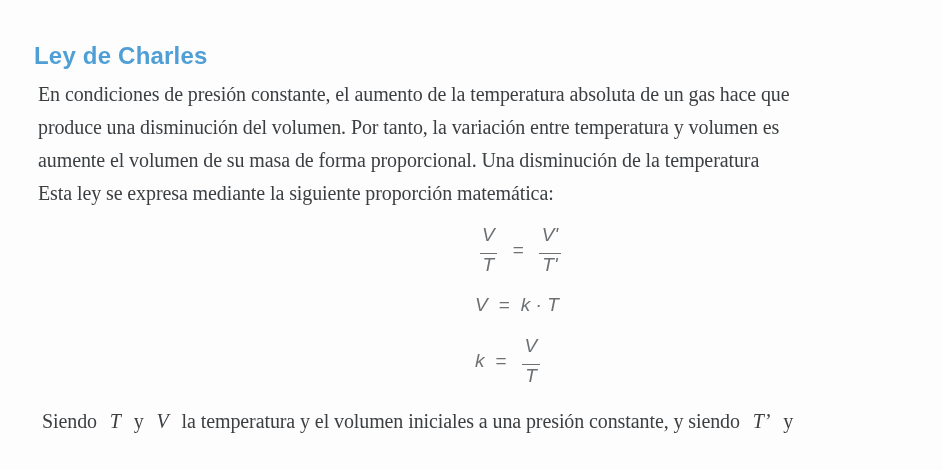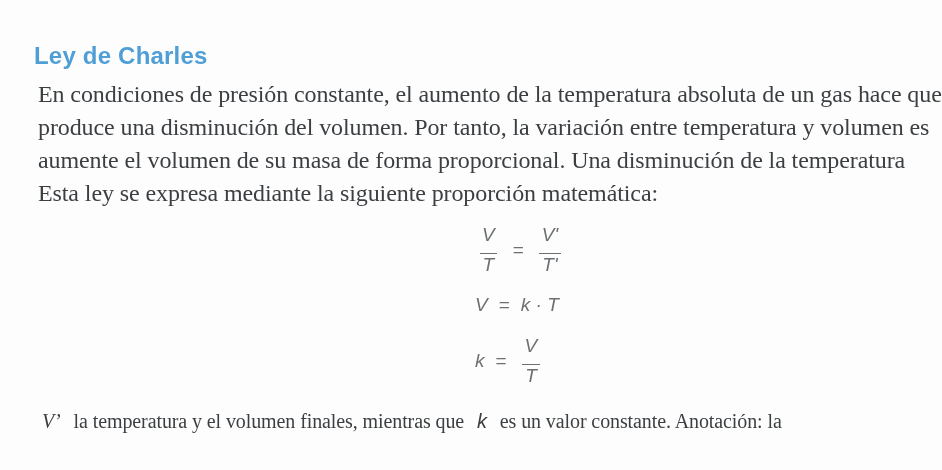--- a/index.html
+++ b/index.html
@@ -20,21 +20,21 @@
   .heading {
     font-family: "Liberation Sans", sans-serif;
     font-weight: bold;
     font-size: 24px;
     line-height: 27px;
     color: #4f9fd6;
     letter-spacing: 0.2px;
   }
   .body-text {
     margin-top: 11px;
-    font-size: 24px;
+    font-size: 20px;
     line-height: 29px;
     letter-spacing: -0.1px;
   }
   .line { white-space: nowrap; }
   .formula-block {
     margin: 8px 0 0 437px;
     font-family: "Liberation Sans", sans-serif;
     font-style: italic;
     font-size: 19px;
     color: #6d7073;
@@ -104,17 +104,17 @@
       <span class="frac">
         <span class="num">V</span>
         <span class="den">T</span>
       </span>
     </div>
 
   </div>
 
   <div class="closing">
     <div class="line">
-      <span class="var">V’</span><span> la temperatura y el volumen finales, mientras que </span><span class="var-sans">k</span><span> es un valor constante. Anotación: la</span>
+      <span>Siendo </span><span class="var">T</span><span> y </span><span class="var">V</span><span> la temperatura y el volumen iniciales a una presión constante, y siendo </span><span class="var">T’</span><span> y</span>
     </div>
   </div>
 
 </div>
 
 </body></html>

